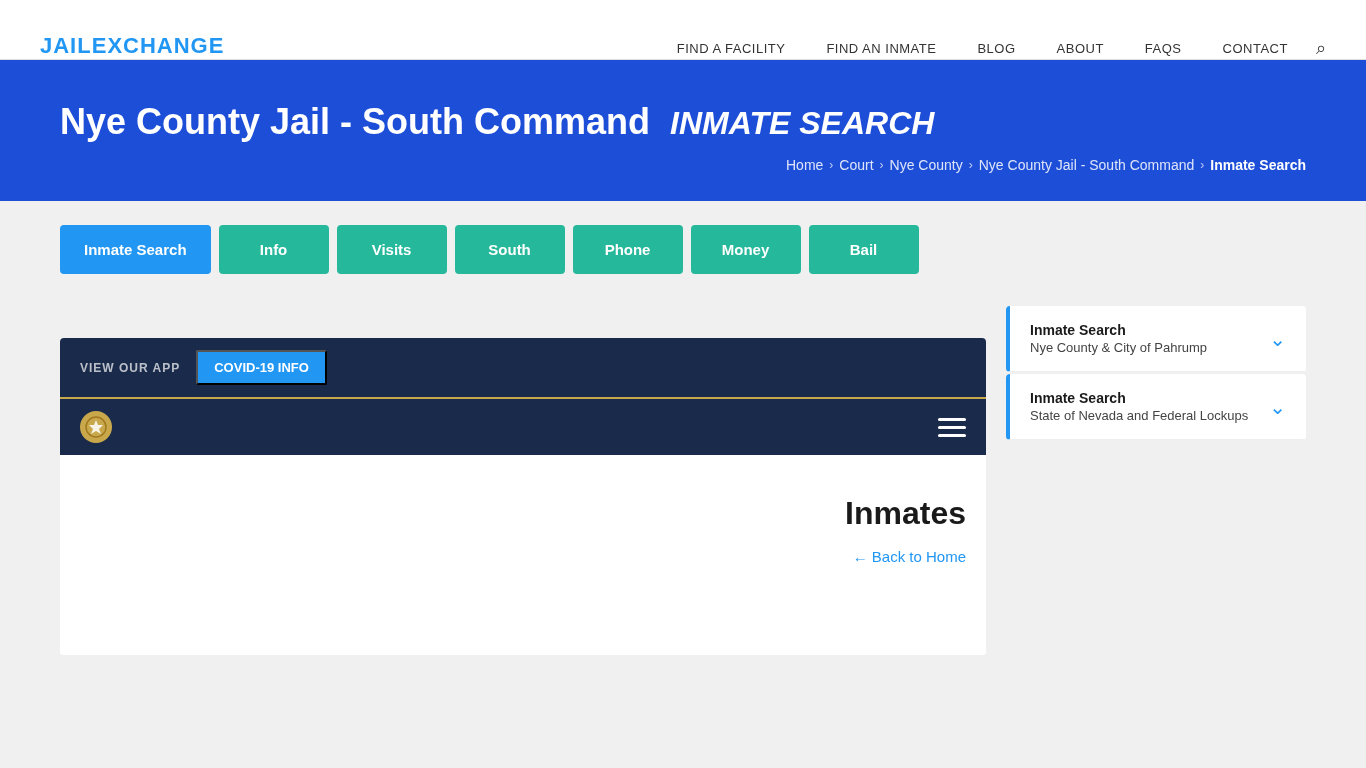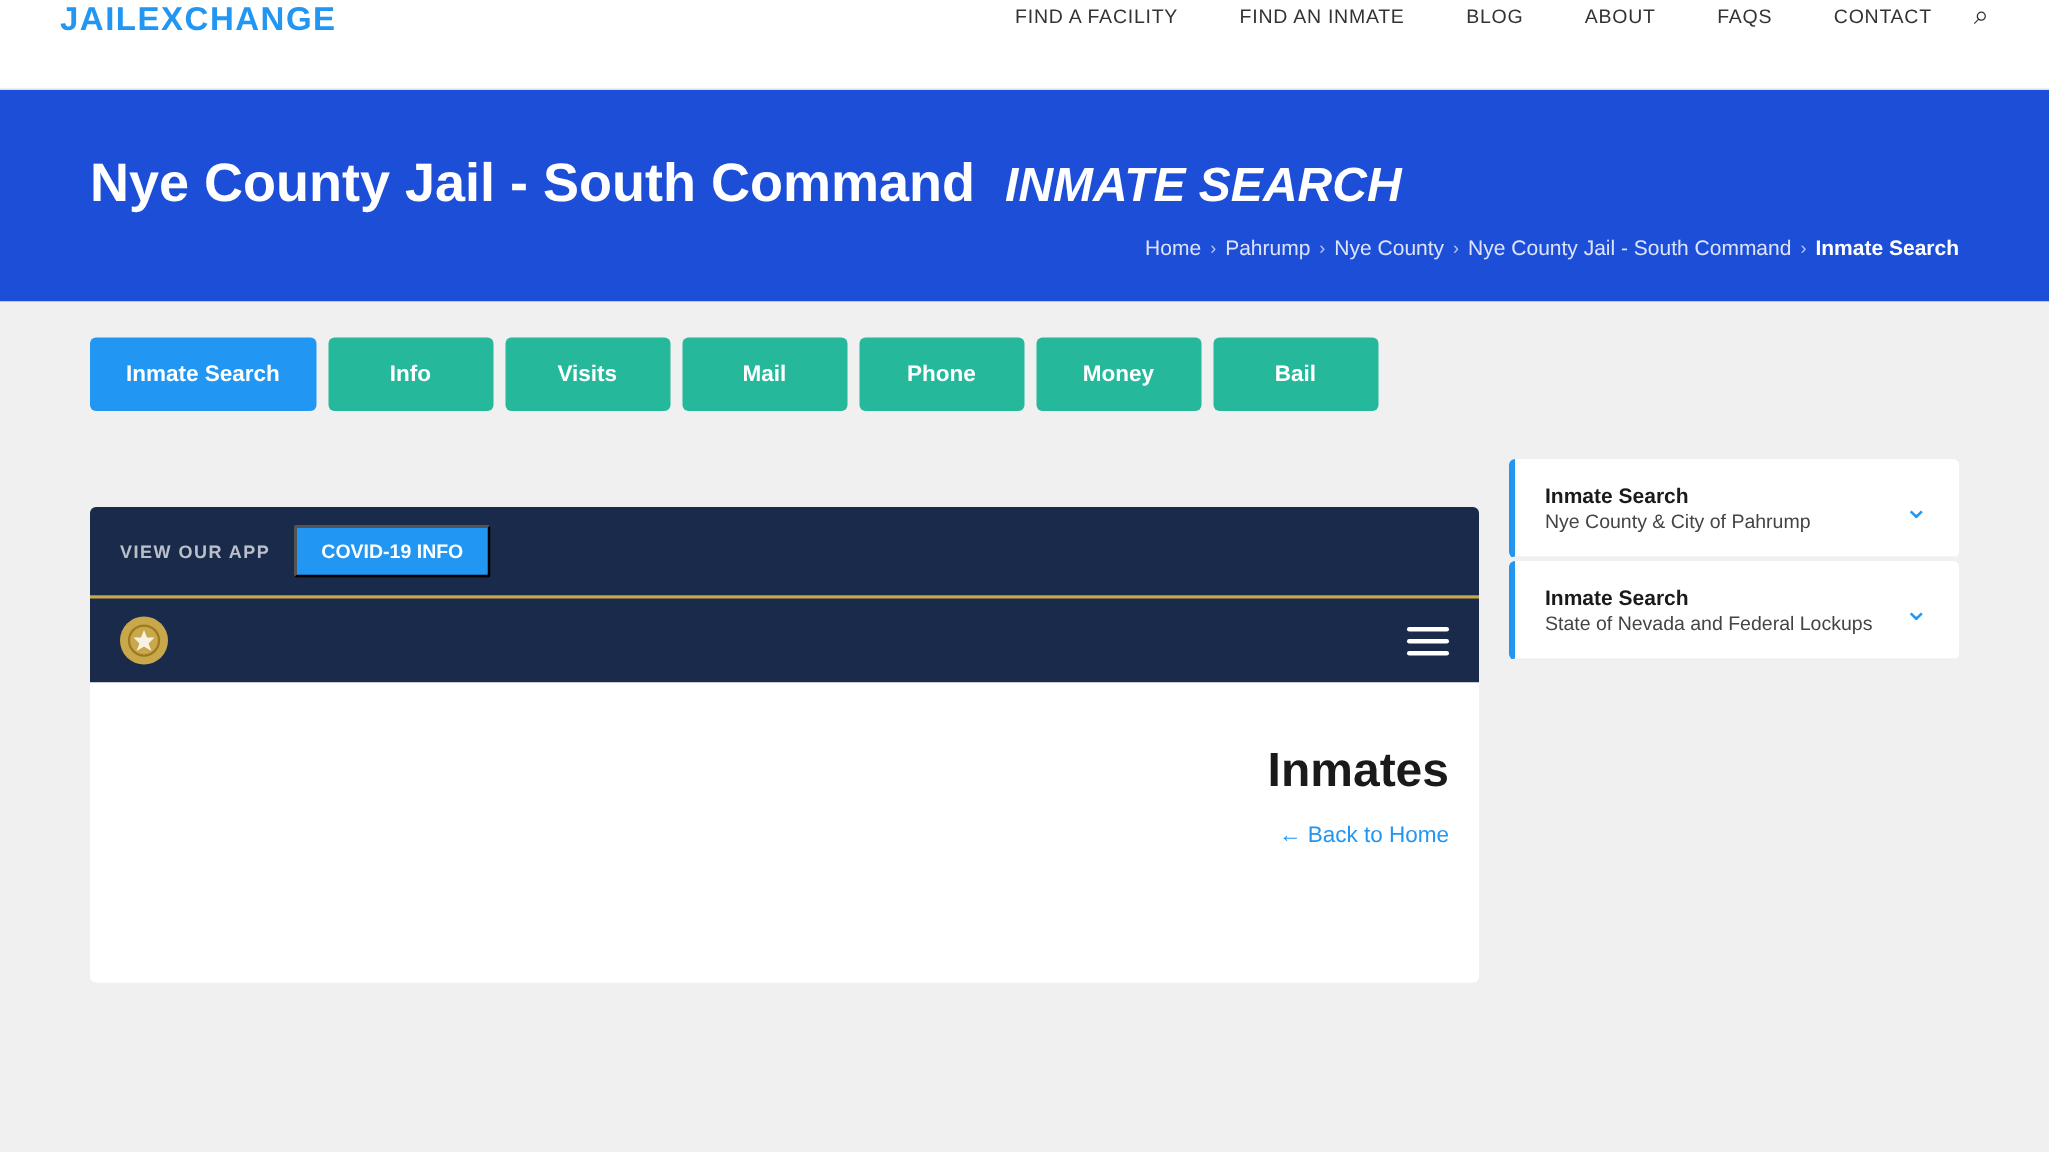--- a/index.html
+++ b/index.html
@@ -4,21 +4,21 @@
   <style>
     * { box-sizing: border-box; margin: 0; padding: 0; }
     body { font-family: 'Arial', sans-serif; background: #f0f0f0; }
 
     
     .header {
       background: #fff;
       border-bottom: 1px solid #ddd;
       padding: 0 40px;
       display: flex;
-      align-items: flex-start;
+      align-items: flex-end;
       justify-content: space-between;
       height: 60px;
     }
     .logo {
       font-size: 22px;
       font-weight: 900;
       letter-spacing: 1px;
       color: #1a1a1a;
       text-transform: uppercase;
     }
@@ -264,36 +264,36 @@
 </header>
 
 <section class="hero">
   <h1 class="hero-title">
     <span>Nye County Jail - South Command</span>
     <span class="hero-title-italic">INMATE SEARCH</span>
   </h1>
   <nav class="breadcrumb">
     <span class="breadcrumb-item">Home</span>
     <span class="breadcrumb-sep">›</span>
-    <span class="breadcrumb-item">Pahrump</span>
+    <span class="breadcrumb-item">Court</span>
     <span class="breadcrumb-sep">›</span>
     <span class="breadcrumb-item">Nye County</span>
     <span class="breadcrumb-sep">›</span>
     <span class="breadcrumb-item">Nye County Jail - South Command</span>
     <span class="breadcrumb-sep">›</span>
     <span class="breadcrumb-active breadcrumb-item">Inmate Search</span>
   </nav>
 </section>
 
 <div class="tabs-section">
   <div class="tabs-row">
     <button class="tab-btn active">Inmate Search</button>
     <button class="tab-btn">Info</button>
     <button class="tab-btn">Visits</button>
-    <button class="tab-btn">Mail</button>
+    <button class="tab-btn">South</button>
     <button class="tab-btn">Phone</button>
     <button class="tab-btn">Money</button>
     <button class="tab-btn">Bail</button>
   </div>
 </div>
 
 <div class="content-section">
 
   <div class="main-content">
     <div class="iframe-bar">

